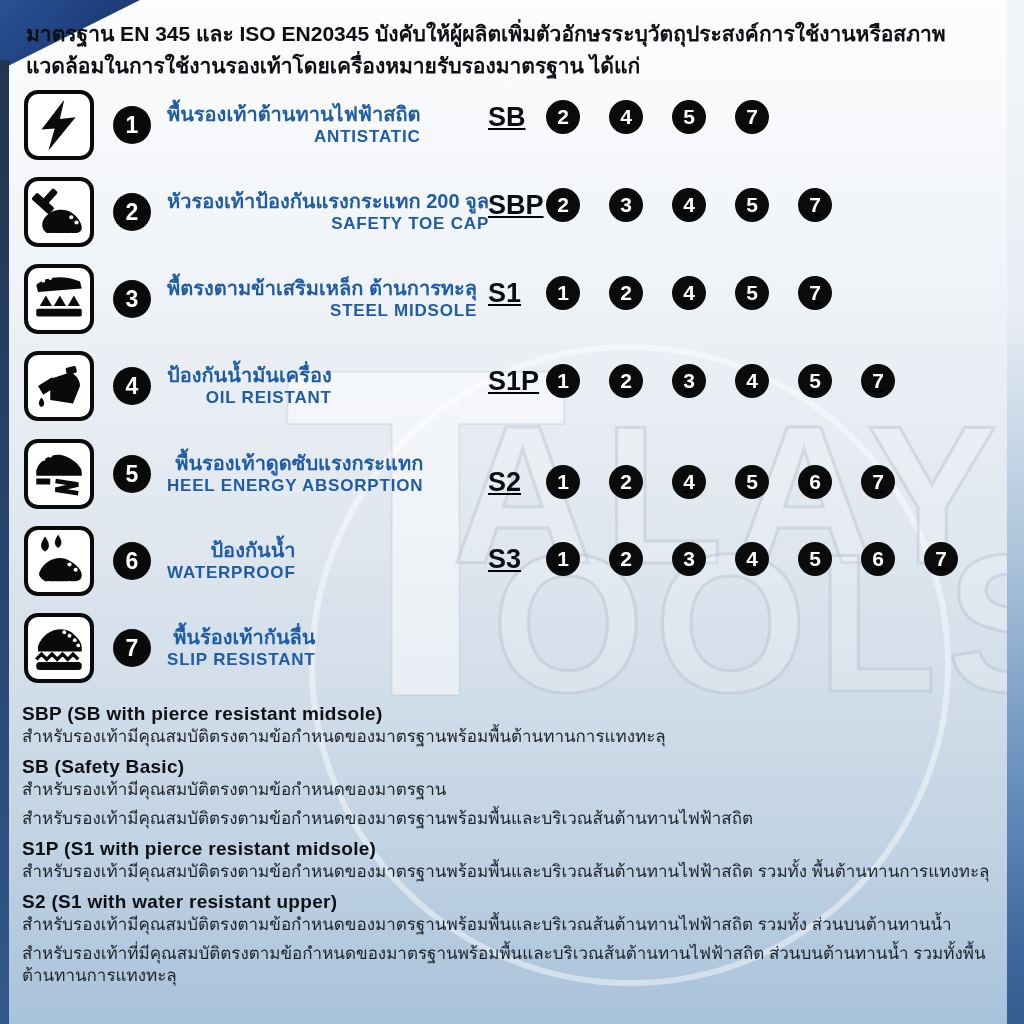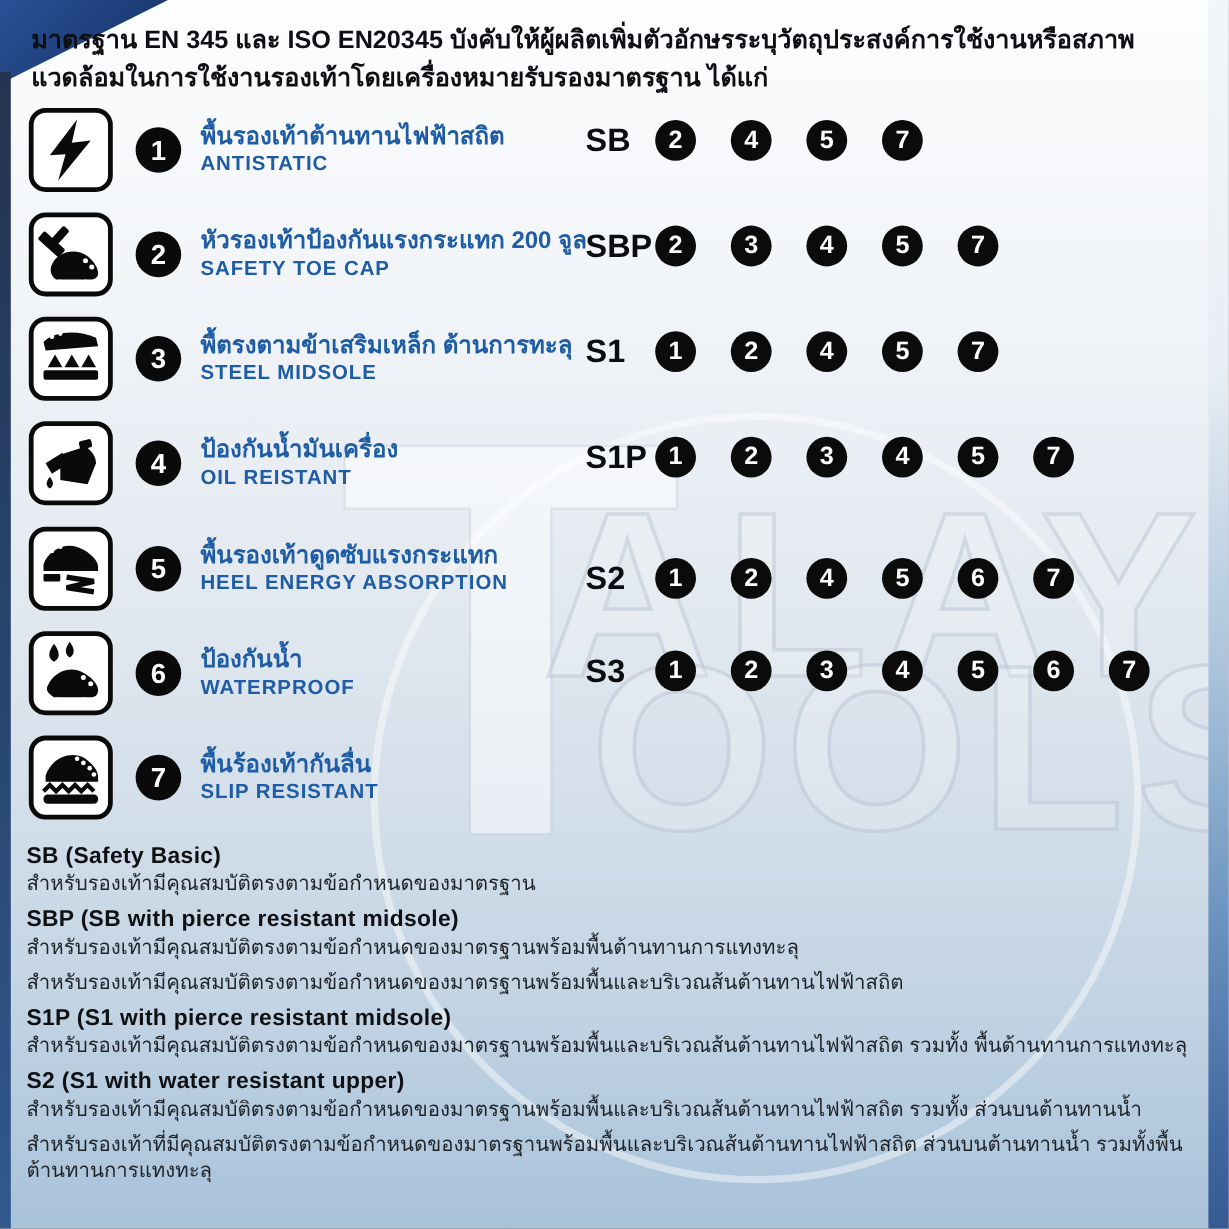--- a/index.html
+++ b/index.html
@@ -28,25 +28,25 @@
   
   .header{position:absolute;left:26px;top:18px;width:982px;
     font-size:21px;font-weight:700;color:#0d0f12;line-height:1.5;}
   
   .feature-row{position:absolute;left:24px;height:74px;display:flex;align-items:center;}
   .icon-box{width:70px;height:70px;flex:0 0 70px;background:#fff;border:4px solid #0a0a0a;
     border-radius:14px;display:flex;align-items:center;justify-content:center;box-sizing:border-box;}
   .icon-box svg{width:56px;height:56px;}
   .badge{margin-left:19px;width:38px;height:38px;border-radius:50%;background:#0a0a0a;color:#fff;
     font-weight:700;font-size:23px;display:flex;align-items:center;justify-content:center;}
-  .labels{margin-left:16px;}
+  .labels{margin-left:16px;text-align:right;}
   .label-thai{color:#1e5ca6;font-size:20px;font-weight:700;line-height:1.2;}
   .label-eng{color:#1e5ca6;font-size:17px;font-weight:700;letter-spacing:0.8px;line-height:1.35;}
   
-  .class-row{position:absolute;left:488px;display:flex;align-items:center;height:34px;}
+  .class-row{position:absolute;left:488px;display:flex;align-items:center;height:34px;text-decoration:underline;}
   .class-code{width:58px;flex:0 0 58px;font-size:27px;font-weight:800;color:#0b0d10;line-height:34px;}
   .dots{display:flex;gap:29px;}
   .dot{width:34px;height:34px;border-radius:50%;background:#0b0b0b;color:#fff;
     font-size:21px;font-weight:700;display:flex;align-items:center;justify-content:center;}
   
   .legend{position:absolute;left:22px;top:702px;width:992px;}
   .legend-entry{margin-bottom:7px;}
   .legend-title{font-size:19px;font-weight:800;color:#0e1013;line-height:24px;letter-spacing:0.3px;}
   .legend-desc{font-size:17px;color:#1d2329;line-height:22px;}
   .ic{fill:#0a0a0a;}
@@ -265,28 +265,28 @@
       <div class="dot">3</div>
       <div class="dot">4</div>
       <div class="dot">5</div>
       <div class="dot">6</div>
       <div class="dot">7</div>
     </div>
   </div>
 
   <div class="legend">
     <div class="legend-entry">
+      <div class="legend-title">SBP (SB with pierce resistant midsole)</div>
+      <div class="legend-desc">สำหรับรองเท้ามีคุณสมบัติตรงตามข้อกำหนดของมาตรฐานพร้อมพื้นต้านทานการแทงทะลุ</div>
+    </div>
+    <div class="legend-entry">
       <div class="legend-title">SB (Safety Basic)</div>
       <div class="legend-desc">สำหรับรองเท้ามีคุณสมบัติตรงตามข้อกำหนดของมาตรฐาน</div>
     </div>
     <div class="legend-entry">
-      <div class="legend-title">SBP (SB with pierce resistant midsole)</div>
-      <div class="legend-desc">สำหรับรองเท้ามีคุณสมบัติตรงตามข้อกำหนดของมาตรฐานพร้อมพื้นต้านทานการแทงทะลุ</div>
-    </div>
-    <div class="legend-entry">
       <div class="legend-desc">สำหรับรองเท้ามีคุณสมบัติตรงตามข้อกำหนดของมาตรฐานพร้อมพื้นและบริเวณส้นต้านทานไฟฟ้าสถิต</div>
     </div>
     <div class="legend-entry">
       <div class="legend-title">S1P (S1 with pierce resistant midsole)</div>
       <div class="legend-desc">สำหรับรองเท้ามีคุณสมบัติตรงตามข้อกำหนดของมาตรฐานพร้อมพื้นและบริเวณส้นต้านทานไฟฟ้าสถิต รวมทั้ง พื้นต้านทานการแทงทะลุ</div>
     </div>
     <div class="legend-entry">
       <div class="legend-title">S2 (S1 with water resistant upper)</div>
       <div class="legend-desc">สำหรับรองเท้ามีคุณสมบัติตรงตามข้อกำหนดของมาตรฐานพร้อมพื้นและบริเวณส้นต้านทานไฟฟ้าสถิต รวมทั้ง ส่วนบนต้านทานน้ำ</div>
     </div>

